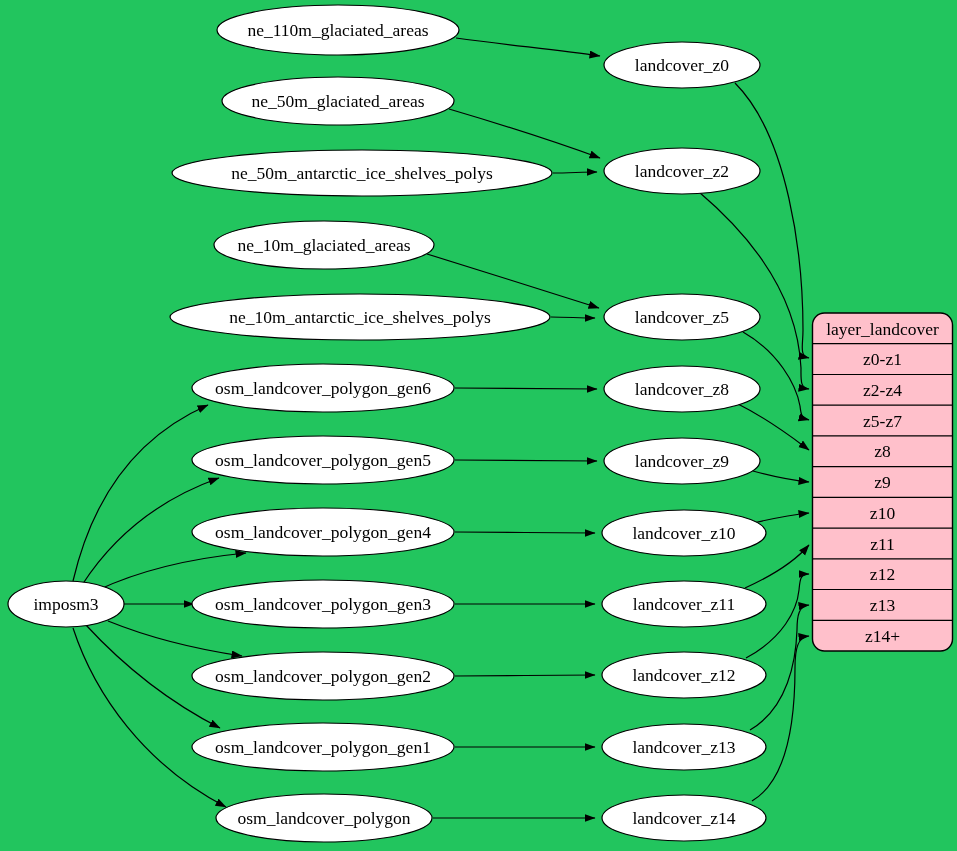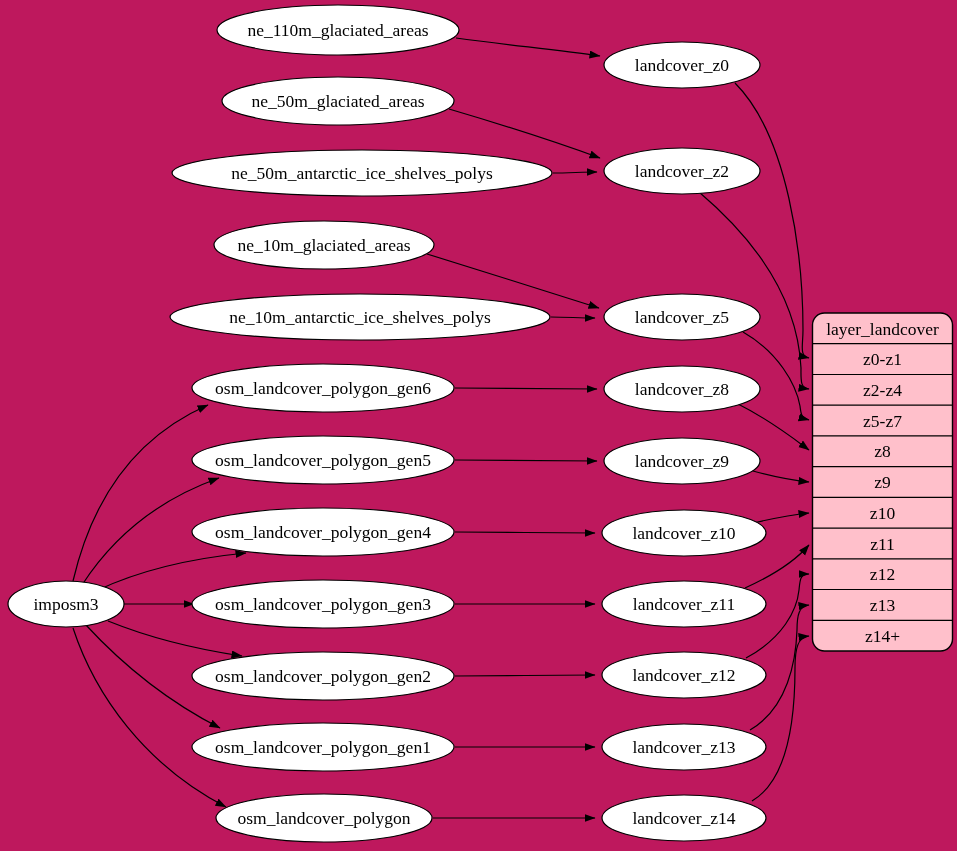--- a/index.html
+++ b/index.html
@@ -1,16 +1,16 @@
 <!DOCTYPE html>
 <html><head>
 <meta charset="utf-8">
 <style>
   html,body{margin:0;padding:0;background:#ffffff;}
-  .canvas{width:957px;height:851px;position:relative;background:#be185d;}
+  .canvas{width:957px;height:851px;position:relative;background:#22c55e;}
   svg{display:block;}
   .edge{fill:none;stroke:#000000;stroke-width:1.2;}
   .node-ellipse{fill:#ffffff;stroke:#000000;stroke-width:1.2;}
   .divider{stroke:#000000;stroke-width:1.2;}
   text{font-family:"Liberation Serif","DejaVu Serif",serif;font-size:17.5px;fill:#000000;text-anchor:middle;}
   .table-rect{stroke:#000000;stroke-width:1.4;}
 </style>
 </head>
 <body>
 

